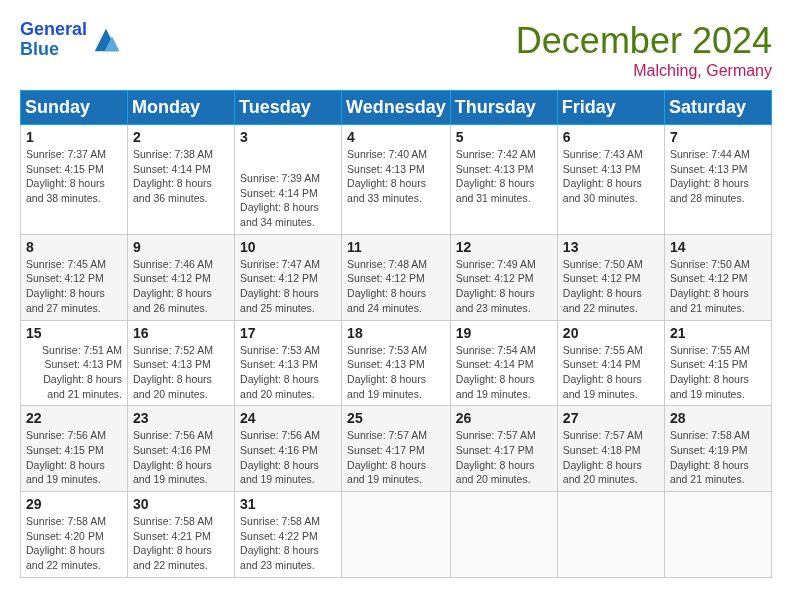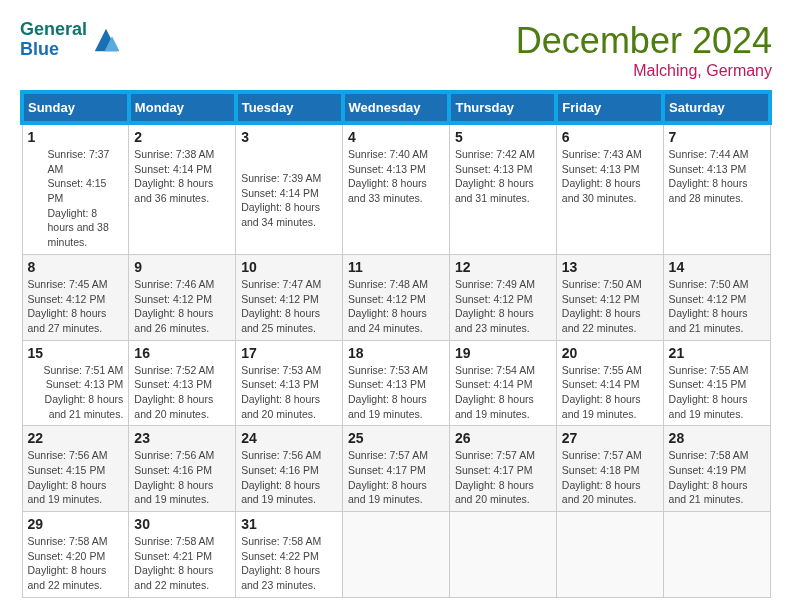--- a/index.html
+++ b/index.html
@@ -20,21 +20,21 @@
       display: flex;
       align-items: center;
     }
     .logo-text {
       display: flex;
       flex-direction: column;
       font-size: 18px;
       font-weight: bold;
       line-height: 1.1;
     }
-    .logo-text .general { color: #0f766e; }
+    .logo-text .general { color: #1d4ed8; }
     .logo-text .blue { color: #1a6fb5; }
     .logo-icon {
       width: 30px;
       height: 30px;
       margin-left: 4px;
     }
     .title-area {
       text-align: right;
     }
     .month-year {
@@ -49,23 +49,23 @@
     .calendar {
       width: 100%;
       border-collapse: collapse;
       font-size: 11px;
     }
     .calendar thead th {
       background-color: #1a6fb5;
       color: white;
       padding: 6px 4px;
       text-align: left;
-      font-size: 13px;
+      font-size: 18px;
       font-weight: bold;
-      border: 4px solid #0ea5e9;
+      border: 1px solid #0ea5e9;
     }
     .calendar tbody td {
       border: 1px solid #ccc;
       vertical-align: top;
       padding: 4px 5px;
       width: 107px;
       min-height: 90px;
     }
     .calendar tbody tr:nth-child(even) td {
       background-color: #f5f5f5;
@@ -118,21 +118,21 @@
         <th>Wednesday</th>
         <th>Thursday</th>
         <th>Friday</th>
         <th>Saturday</th>
       </tr>
   </thead>
   <tbody id="calendar-body">
   <tr>
         <td>
           <span class="day-number">1</span>
-          <div class="day-info" style="white-space: pre-line; margin-left: 20px;">Sunrise: 7:37 AM
+          <div class="day-info" style="white-space: pre-line;">Sunrise: 7:37 AM
 Sunset: 4:15 PM
 Daylight: 8 hours and 38 minutes.</div>
         </td>
         <td>
           <span class="day-number">2</span>
           <div class="day-info" style="white-space: pre-line;">Sunrise: 7:38 AM
 Sunset: 4:14 PM
 Daylight: 8 hours and 36 minutes.</div>
         </td>
         <td>

